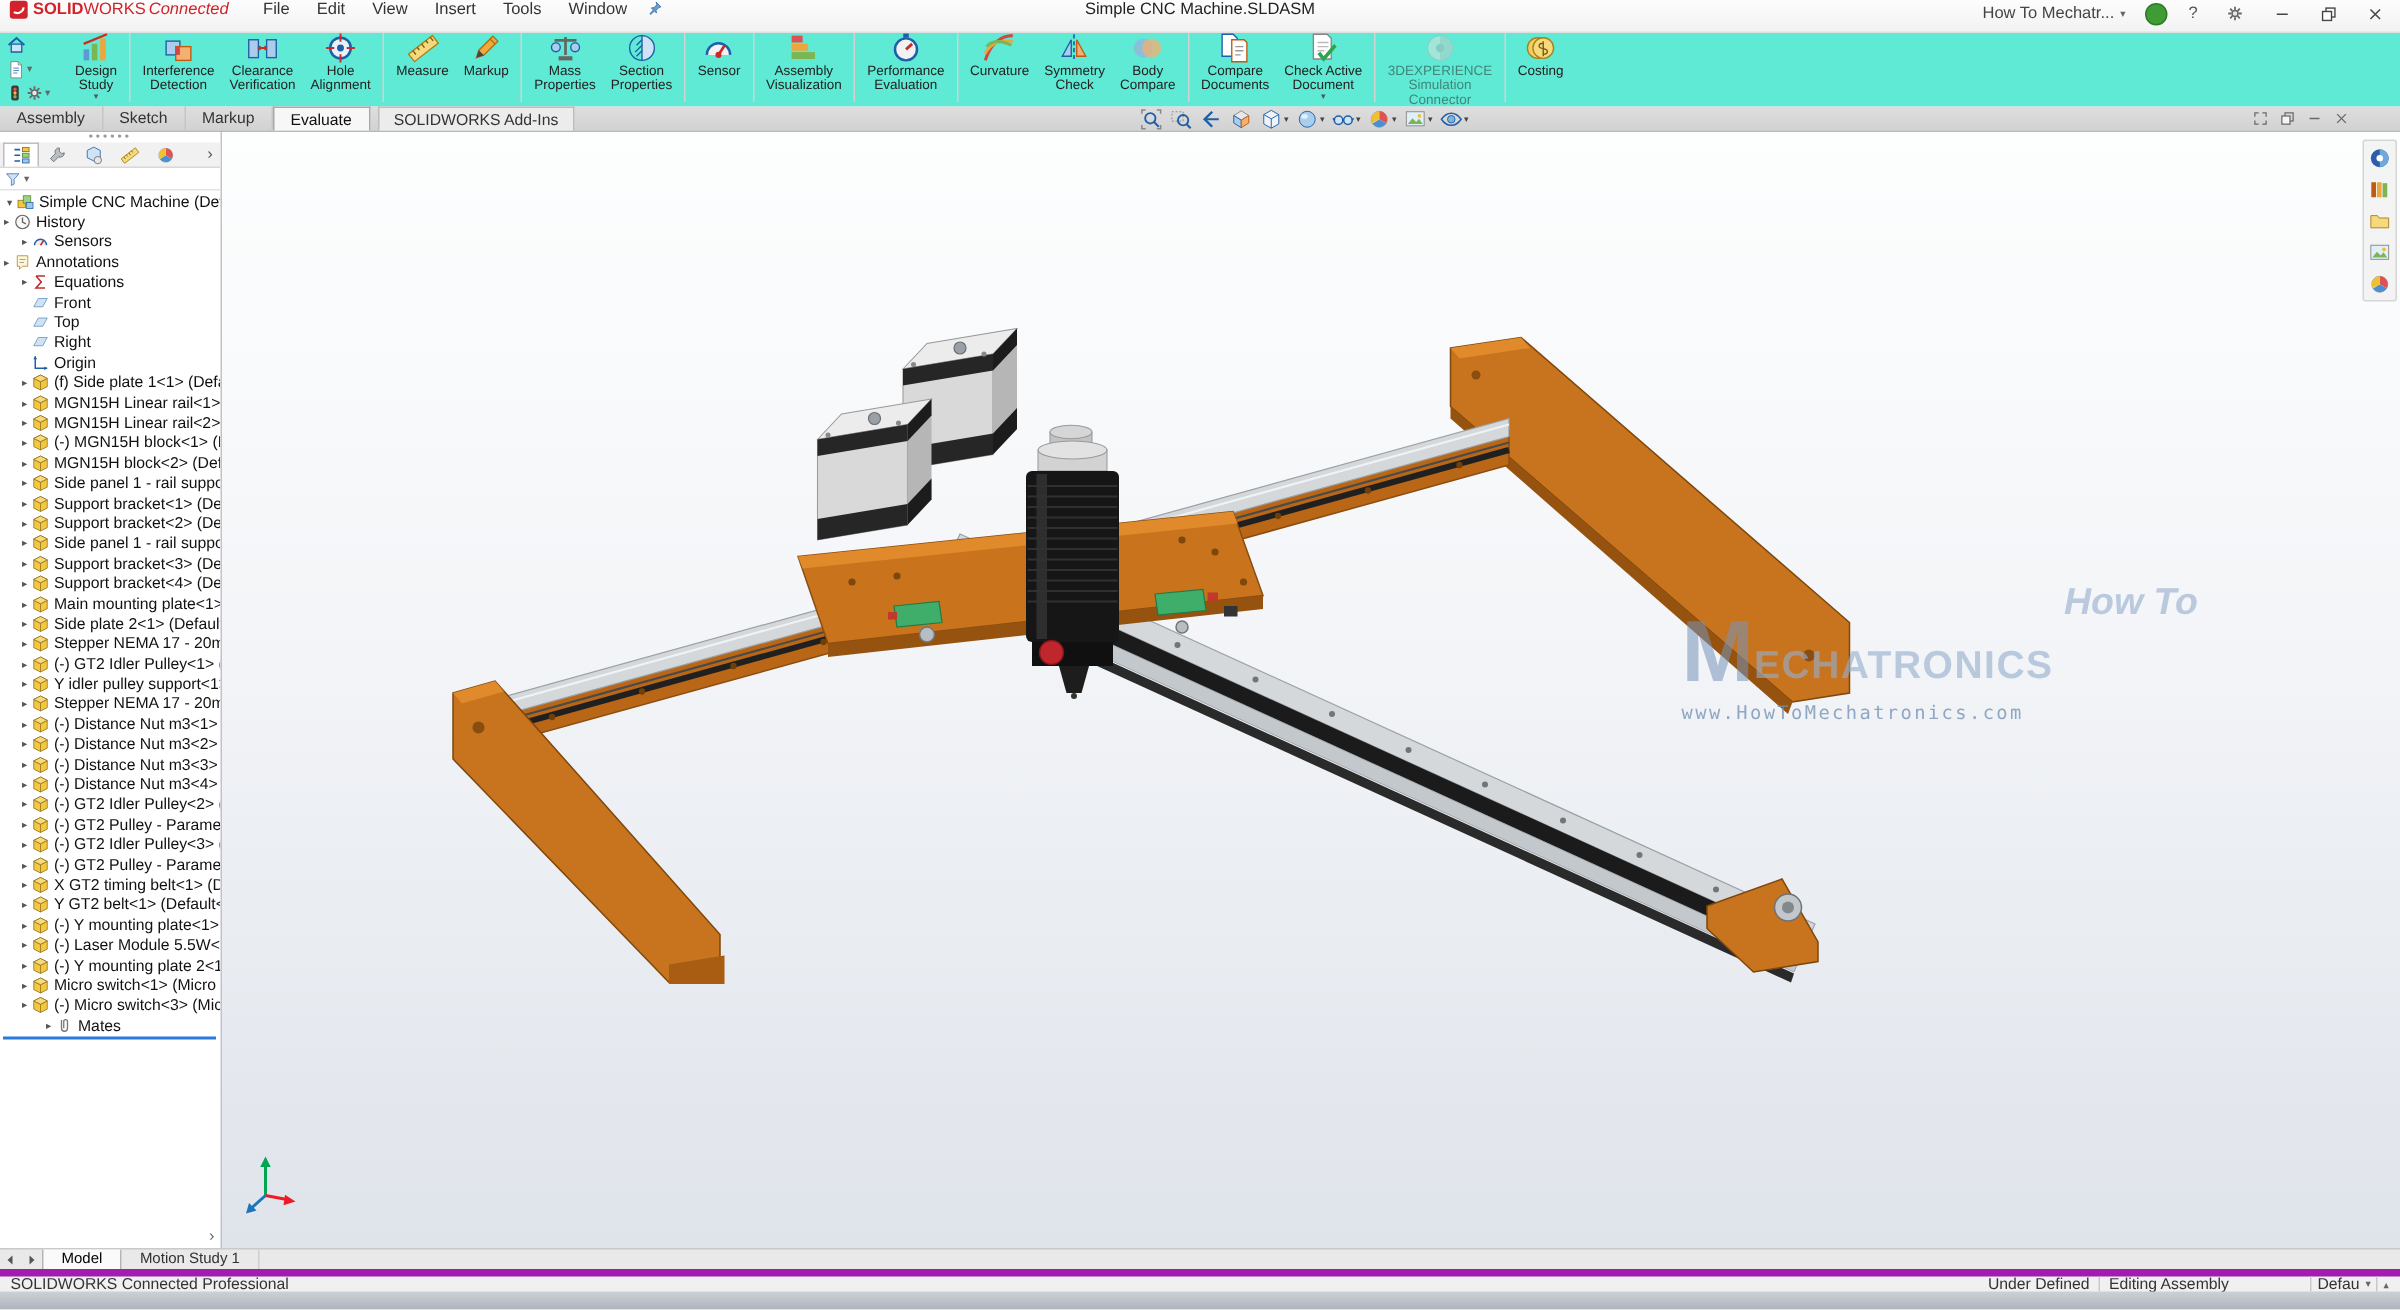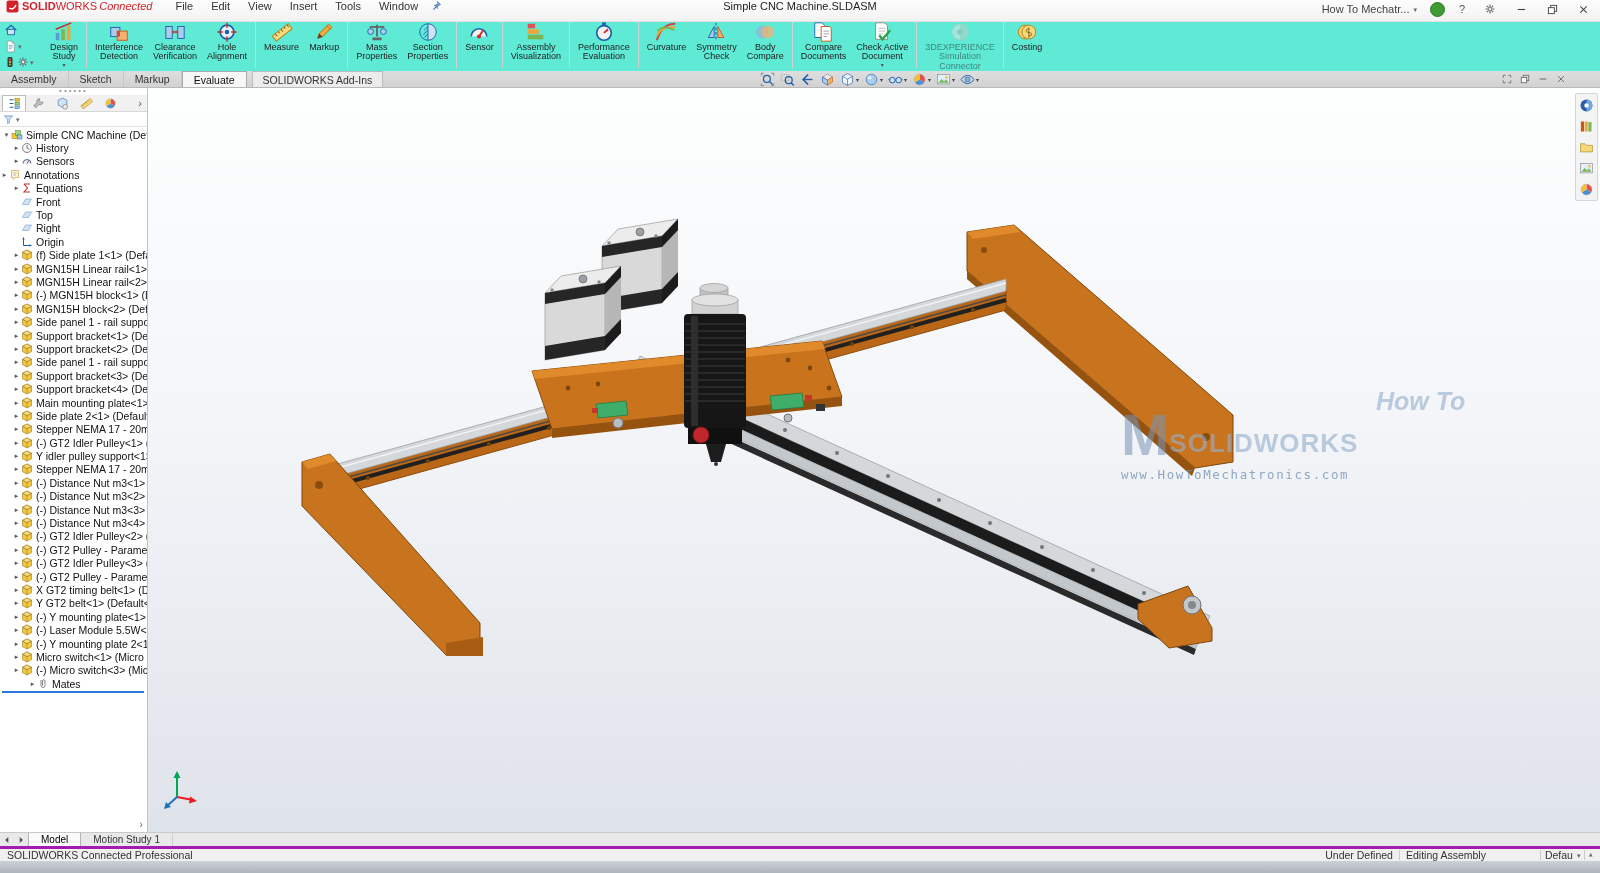--- a/index.html
+++ b/index.html
@@ -75,21 +75,21 @@
 .wm-mid{display:flex;align-items:flex-end;margin-top:-2px}
 .wm-m{font-size:58px;line-height:46px;font-weight:bold;color:rgba(118,148,185,.55)}
 .wm-rest{font-size:26px;line-height:30px;font-weight:bold;letter-spacing:1px;color:rgba(150,175,205,.62)}
 .wm-url{margin-top:9px;font-size:12.5px;letter-spacing:1.6px;font-weight:normal;color:rgba(110,142,178,.75);font-family:"DejaVu Sans Mono",monospace}
 
 
 .doctabs{height:14px;flex:0 0 auto;background:#e9e9e9;border-top:1px solid #c9c9c9;display:flex;align-items:stretch;font-size:10px}
 .dnav{width:14px;display:flex;align-items:center;justify-content:center}
 .dtab{padding:0 12px;display:flex;align-items:center;color:#333;border-right:1px solid #cfcfcf}
 .dtab.active{background:#fafafa;color:#000;border-right:1px solid #b5b5b5;border-left:1px solid #b5b5b5}
-.statusbar{height:15px;flex:0 0 auto;background:#f0f0f0;border-top:3px solid #a21caf;display:flex;align-items:center;font-size:10.5px;color:#333;padding:0 7px;gap:6px}
+.statusbar{height:15px;flex:0 0 auto;background:#f0f0f0;border-top:5px solid #a21caf;display:flex;align-items:center;font-size:10.5px;color:#333;padding:0 7px;gap:6px}
 .st-right{margin-left:auto;display:flex;align-items:center;gap:6px}
 .st-sep{width:1px;height:10px;background:#c9c9c9}
 .st-custom{display:flex;align-items:center;gap:4px;margin-left:48px}
 .bottom-strip{height:12px;flex:0 0 auto;background:linear-gradient(#ccd1d7,#aeb4bc)}
 svg{display:block}
 </style>
 </head>
 <body>
 
 <div class="app">
@@ -600,21 +600,21 @@
             <span class="tarrow">▾</span>
             <span class="ticon">
               <svg width="12" height="12" viewBox="0 0 24 24" xmlns="http://www.w3.org/2000/svg">
                 <rect x="2" y="9" width="10" height="10" fill="#f3c73f" stroke="#8a6d1d"></rect>
                 <rect x="9" y="3" width="10" height="10" fill="#9fd07f" stroke="#4b8a2a"></rect>
                 <rect x="13" y="12" width="9" height="8" fill="#9ec7e8" stroke="#1f5fa8"></rect>
               </svg>
             </span>
             <span class="tlabel">Simple CNC Machine (Default&lt;Default_</span>
           </div>
-          <div class="trow" style="padding-left: 12px;">
+          <div class="trow" style="">
             <span class="tarrow">▸</span>
             <span class="ticon">
               <svg width="12" height="12" viewBox="0 0 24 24" xmlns="http://www.w3.org/2000/svg">
                 <circle cx="12" cy="12" r="9" fill="#f7f7f7" stroke="#666" stroke-width="1.6"></circle>
                 <path d="M12 6v6l4.5 2.5" fill="none" stroke="#666" stroke-width="1.8"></path>
               </svg>
             </span>
             <span class="tlabel">History</span>
           </div>
           <div class="trow" style="padding-left: 12px;">
@@ -1183,21 +1183,21 @@
           <polygon points="990,516 1040,498 1064,540 1064,553 1021,560 990,531" fill="#c8731e" stroke="#7e470c" stroke-width="1"></polygon>
           <circle cx="1044" cy="517" r="9" fill="#c2c7cb" stroke="#6d7277" stroke-width="1"></circle>
           <circle cx="1044" cy="517" r="4" fill="#83888d"></circle>
         </g>
       </svg>
 
       <div class="watermark">
         <div class="wm-howto">How To</div>
         <div class="wm-mid">
           <span class="wm-m">M</span>
-            <span class="wm-rest">SOLIDWORKS</span>
+            <span class="wm-rest">ECHATRONICS</span>
         </div>
         <div class="wm-url">www.HowToMechatronics.com</div>
       </div>
 
       <svg class="triad" width="44" height="44" viewBox="0 0 44 44">
         <line x1="21" y1="31" x2="21" y2="10" stroke="#00a651" stroke-width="2"></line>
         <polygon points="21,5 17.5,12 24.5,12" fill="#00a651"></polygon>
         <line x1="21" y1="31" x2="37" y2="34" stroke="#ed1c24" stroke-width="2"></line>
         <polygon points="41,35 34,30.5 33,37.5" fill="#ed1c24"></polygon>
         <line x1="21" y1="31" x2="11" y2="40" stroke="#1b75bb" stroke-width="2"></line>

